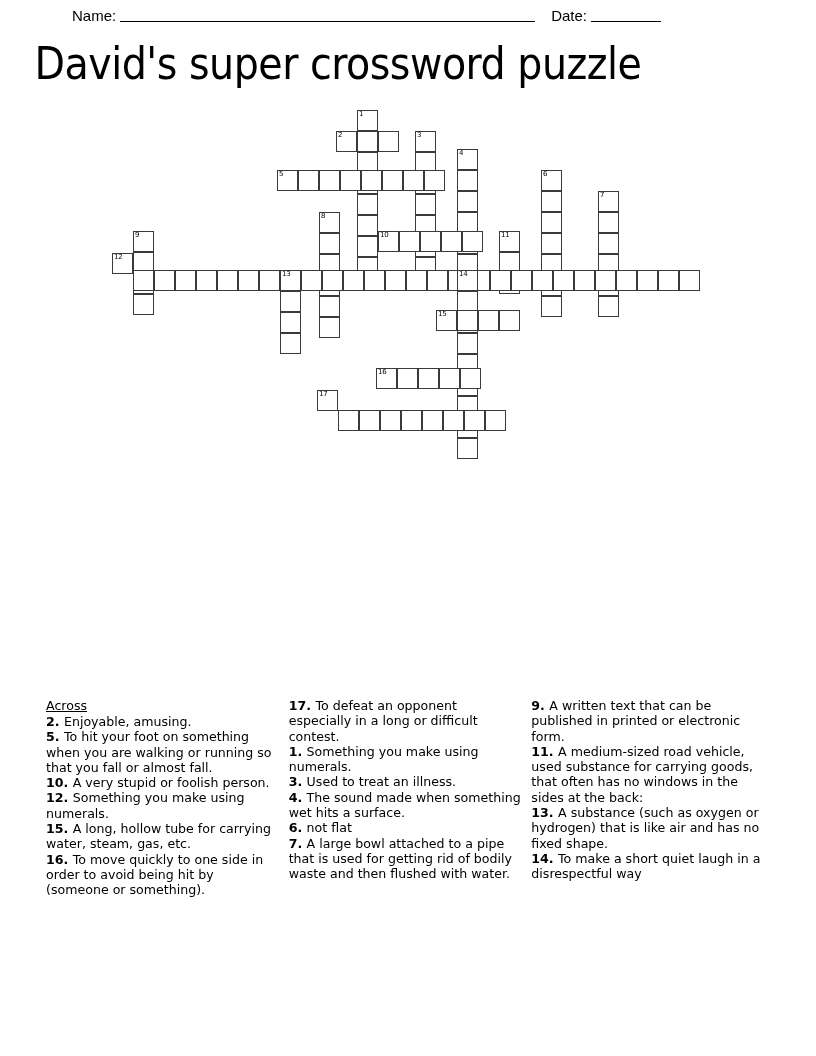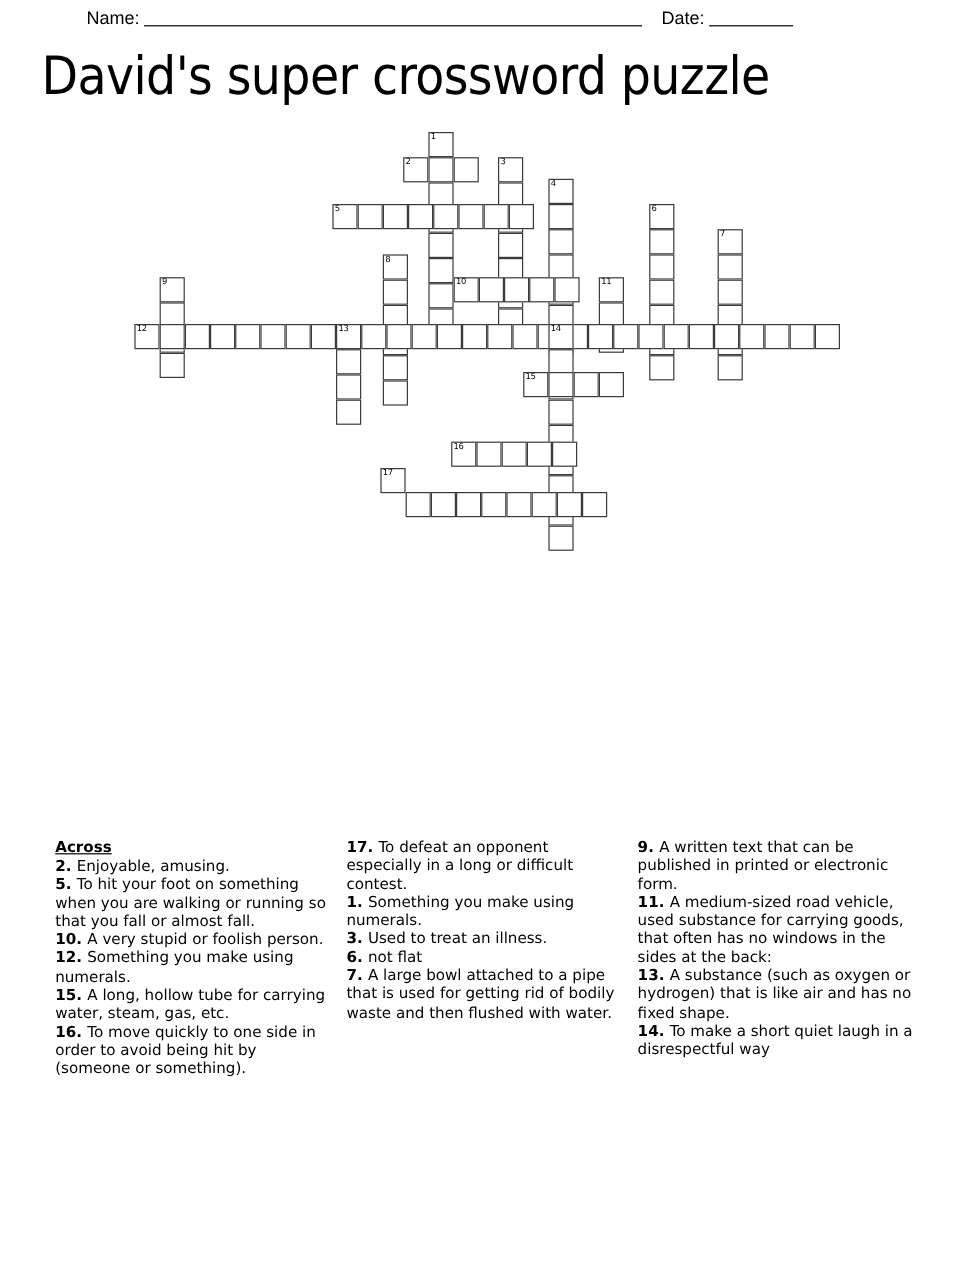--- a/index.html
+++ b/index.html
@@ -93,21 +93,21 @@
   .clue-col {
     width: 243px;
     padding-right: 10px;
     font-size: 12.6px;
     line-height: 15.3px;
   }
   .clue-col p {
     margin: 0;
   }
   .section-head {
-    font-weight: bold;
+    font-weight: normal;
     text-decoration: underline;
     margin: 0;
     font-size: 12.6px;
     line-height: 16px;
   }
   .clue-num { font-weight: bold; }
 </style>
 </head>
 <body>
 
@@ -202,21 +202,21 @@
       </div>
       <div class="cell" style="left: 399px; top: 231px;"></div>
       <div class="cell" style="left: 420px; top: 231px;"></div>
       <div class="cell" style="left: 441px; top: 231px;"></div>
       <div class="cell" style="left: 462px; top: 231px;"></div>
       <div class="cell" style="left: 499px; top: 231px;">
         <span class="num">11</span>
       </div>
       <div class="cell" style="left: 499px; top: 252px;"></div>
       <div class="cell" style="left: 499px; top: 273px;"></div>
-      <div class="cell" style="left: 112px; top: 270px;">
+      <div class="cell" style="left: 112px; top: 253px;">
         <span class="num">12</span>
       </div>
       <div class="cell" style="left: 133px; top: 270px;"></div>
       <div class="cell" style="left: 154px; top: 270px;"></div>
       <div class="cell" style="left: 175px; top: 270px;"></div>
       <div class="cell" style="left: 196px; top: 270px;"></div>
       <div class="cell" style="left: 217px; top: 270px;"></div>
       <div class="cell" style="left: 238px; top: 270px;"></div>
       <div class="cell" style="left: 259px; top: 270px;"></div>
       <div class="cell" style="left: 280px; top: 270px;">
@@ -288,20 +288,21 @@
         <p><span class="clue-num">5. </span><span>To hit your foot on something when you are walking or running so that you fall or almost fall.</span></p>
         <p><span class="clue-num">10. </span><span>A very stupid or foolish person.</span></p>
         <p><span class="clue-num">12. </span><span>Something you make using numerals.</span></p>
         <p><span class="clue-num">15. </span><span>A long, hollow tube for carrying water, steam, gas, etc.</span></p>
         <p><span class="clue-num">16. </span><span>To move quickly to one side in order to avoid being hit by (someone or something).</span></p>
       </div>
     <div class="clue-col" id="clue-col-2">
         <p><span class="clue-num">17. </span><span>To defeat an opponent especially in a long or difficult contest.</span></p>
         <p><span class="clue-num">1. </span><span>Something you make using numerals.</span></p>
         <p><span class="clue-num">3. </span><span>Used to treat an illness.</span></p>
+        <p><span class="clue-num">4. </span><span>The sound made when something wet hits a surface.</span></p>
         <p><span class="clue-num">6. </span><span>not flat</span></p>
         <p><span class="clue-num">7. </span><span>A large bowl attached to a pipe that is used for getting rid of bodily waste and then flushed with water.</span></p>
       </div>
     <div class="clue-col" id="clue-col-3">
         <p><span class="clue-num">9. </span><span>A written text that can be published in printed or electronic form.</span></p>
         <p><span class="clue-num">11. </span><span>A medium-sized road vehicle, used substance for carrying goods, that often has no windows in the sides at the back:</span></p>
         <p><span class="clue-num">13. </span><span>A substance (such as oxygen or hydrogen) that is like air and has no fixed shape.</span></p>
         <p><span class="clue-num">14. </span><span>To make a short quiet laugh in a disrespectful way</span></p>
       </div>
   </div>

